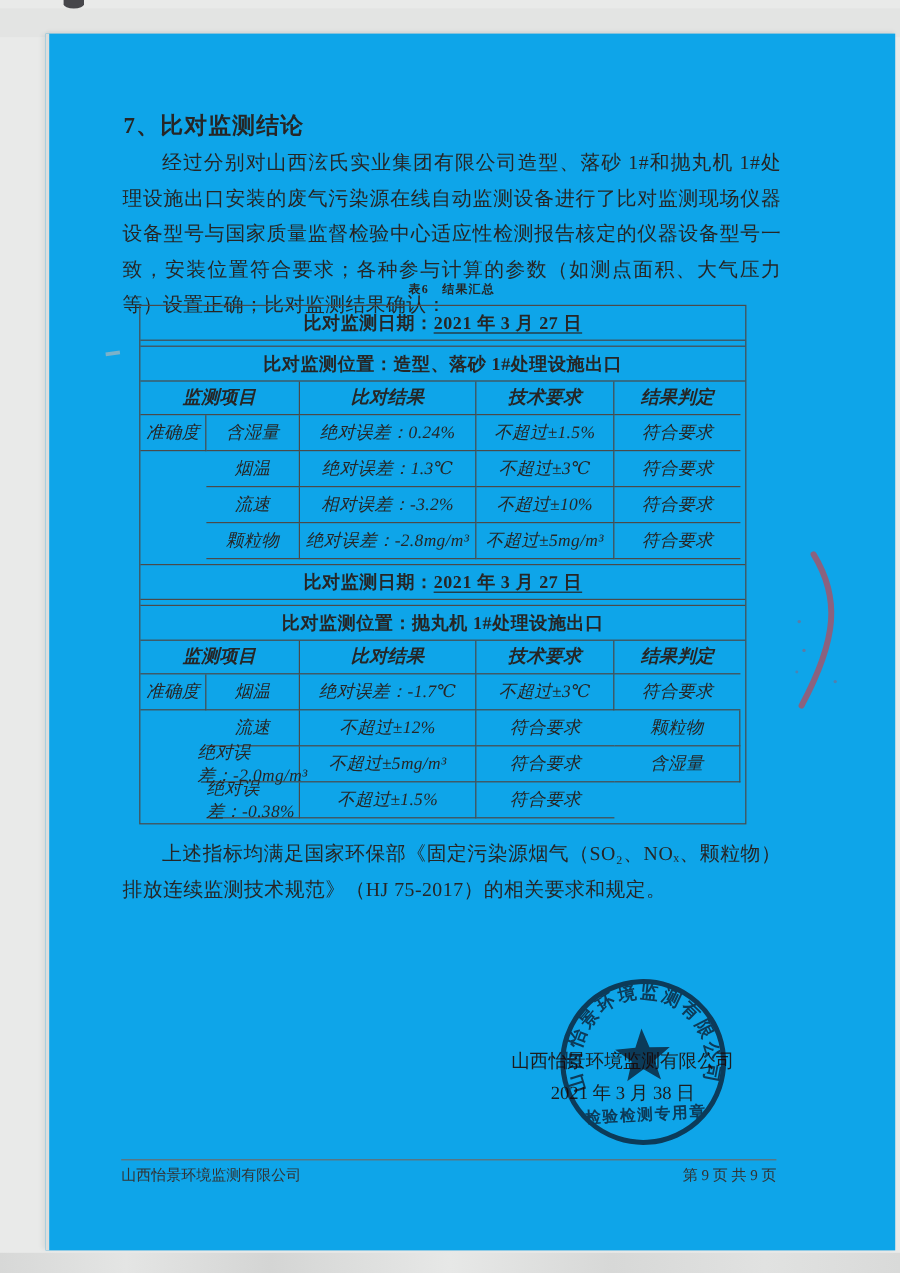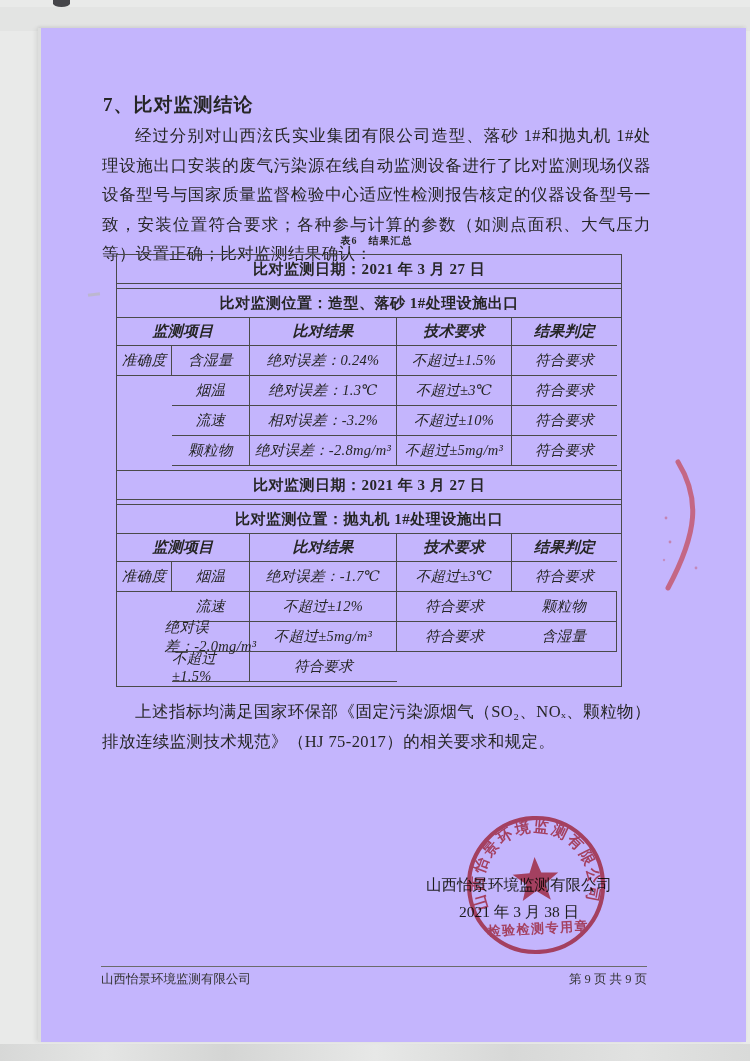--- a/index.html
+++ b/index.html
@@ -9,42 +9,42 @@
     font-family:"Liberation Serif","DejaVu Serif",serif;
     color:#262626;
   }
   .top-band{position:absolute;left:0;top:7px;width:750px;height:24px;background:#e0e1e0;opacity:.75;}
   .bottom-band{position:absolute;left:0;top:1044px;width:750px;height:17px;
     background:linear-gradient(90deg,#d7d8d7 0%,#e4e5e4 14%,#d4d5d4 30%,#e7e8e7 50%,#d7d8d7 68%,#e1e2e1 85%,#d9dad9 100%);}
   .top-mark{position:absolute;left:53px;top:0;width:17px;height:7px;background:#46464a;border-radius:0 0 50% 50%;}
 
   .sheet{
     position:absolute;left:38px;top:28px;width:708px;height:1014px;
-    background:#c4b5fd;
+    background:#0ea5e9;
     box-shadow:-3px 0 4px rgba(0,0,0,.06),0 -2px 3px rgba(0,0,0,.05);
   }
   .sheet-edge{position:absolute;left:0;top:0;width:3px;height:100%;background:#dddedd;}
 
   .heading{position:absolute;left:65px;top:64px;font-size:19px;font-weight:bold;letter-spacing:1px;}
   .body-par{position:absolute;left:64px;width:549px;font-size:16.5px;line-height:29.5px;
     text-align:justify;text-indent:33px;letter-spacing:.4px;}
   #intro{top:93px;font-family:Liberation Serif, serif;}
   #conclusion{top:669px;}
 
   .caption{position:absolute;left:64px;top:206px;width:549px;text-align:center;
     font-size:10px;font-weight:bold;letter-spacing:1px;}
 
   
   .cmp-table{
     position:absolute;left:78px;top:226px;width:504px;
     border:1.5px solid #4a4a4a;background:transparent;
   }
   .banner{height:28px;display:flex;align-items:center;justify-content:center;
     font-size:15px;font-weight:bold;border-bottom:1px solid #4a4a4a;letter-spacing:.5px;}
-  .banner .u{font-weight:bold;text-underline-offset:3px;}
+  .banner .u{font-weight:bold;text-decoration:underline;text-underline-offset:3px;}
   .gapline{height:4px;border-bottom:1px solid #4a4a4a;}
   .spacer{height:4px;}
   .t-grid{display:grid;grid-template-columns:55px 78px 147px 115px 105px;font-style:italic;}
   .t-grid .cell{
     border-right:1px solid #4a4a4a;border-bottom:1px solid #4a4a4a;
     display:flex;align-items:center;justify-content:center;
     height:29px;font-size:14.5px;letter-spacing:.3px;
   }
   .hdr .cell{height:27px;font-weight:bold;font-size:15px;}
   .hdr .c-span2{grid-column:span 2;}
@@ -137,20 +137,21 @@
       <div class="cell">不超过±3℃</div>
       <div class="cell last">符合要求</div>
       <div class="cell">流速</div>
       <div class="cell">不超过±12%</div>
       <div class="cell last">符合要求</div>
       <div class="cell">颗粒物</div>
       <div class="cell">绝对误差：-2.0mg/m³</div>
       <div class="cell">不超过±5mg/m³</div>
       <div class="cell last">符合要求</div>
       <div class="cell">含湿量</div>
+      <div class="cell">绝对误差：-0.38%</div>
       <div class="cell">不超过±1.5%</div>
       <div class="cell last">符合要求</div>
     </div>
     <div class="spacer"></div>
   </div>
 
   <div class="body-par" id="conclusion">上述指标均满足国家环保部《固定污染源烟气（SO₂、NOₓ、颗粒物）排放连续监测技术规范》（HJ 75-2017）的相关要求和规定。</div>
 
   <div class="signature">
     <div>山西怡景环境监测有限公司</div>

